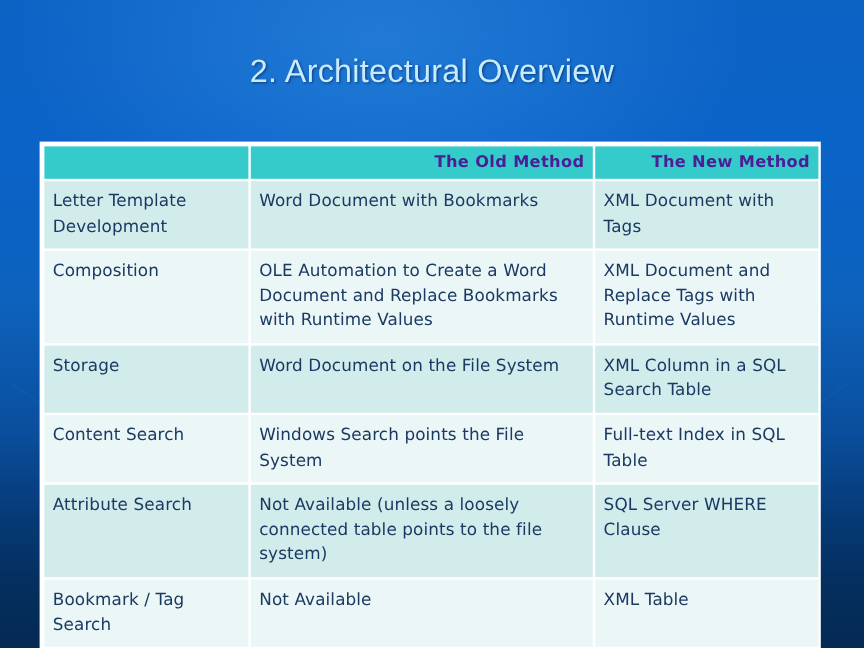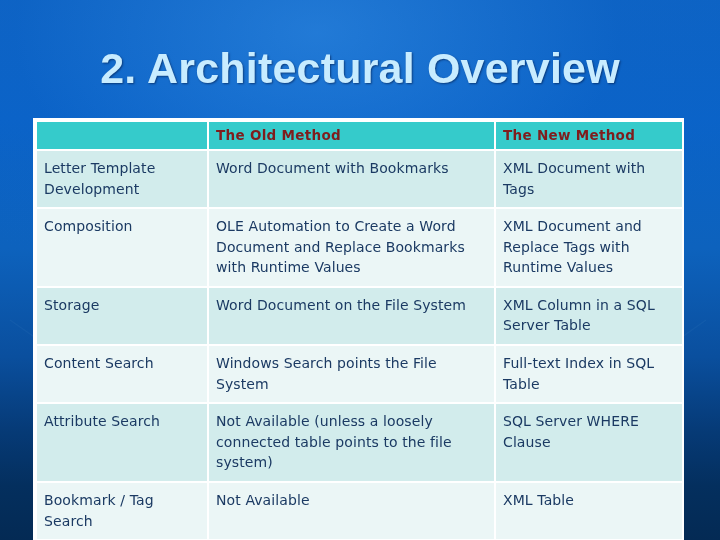--- a/index.html
+++ b/index.html
@@ -50,22 +50,22 @@
     pointer-events: none;
   }
 
   #title {
     position: absolute;
     left: 0;
     top: 44px;
     width: 720px;
     text-align: center;
     color: #c8ecff;
-    font-size: 43px;
-    font-weight: 700;
+    font-size: 27px;
+    font-weight: 400;
     letter-spacing: 0.2px;
     font-family: "Liberation Sans", "DejaVu Sans", sans-serif;
     text-shadow: 1px 1px 2px rgba(0,20,60,0.55);
     white-space: nowrap;
   }
 
   #table-wrap {
     position: absolute;
     left: 33px;
     top: 118px;
@@ -82,24 +82,24 @@
     table-layout: fixed;
     font-family: "DejaVu Sans", "Liberation Sans", sans-serif;
   }
 
   table.cmp col.c1 { width: 170px; }
   table.cmp col.c2 { width: 285px; }
   table.cmp col.c3 { width: 186px; }
 
   table.cmp th {
     background: #35cbcb;
-    color: #7f1d1d;
+    color: #4c1d95;
     font-size: 13.5px;
     font-weight: bold;
-    text-align: left;
+    text-align: right;
     padding: 5px 7px 6px 7px;
     letter-spacing: 0.3px;
     vertical-align: middle;
     height: 16px;
   }
 
   table.cmp td {
     font-size: 14px;
     color: #1b3a63;
     text-align: left;
@@ -165,21 +165,21 @@
 
         <tr class="light">
           <td>Composition</td>
           <td>OLE Automation to Create a Word Document and Replace Bookmarks with Runtime Values</td>
           <td>XML Document and Replace Tags with Runtime Values</td>
         </tr>
 
         <tr class="shade">
           <td>Storage</td>
           <td>Word Document on the File System</td>
-          <td>XML Column in a SQL Server Table</td>
+          <td>XML Column in a SQL Search Table</td>
         </tr>
 
         <tr class="light">
           <td>Content Search</td>
           <td>Windows Search points the File System</td>
           <td>Full-text Index in SQL Table</td>
         </tr>
 
         <tr class="shade">
           <td>Attribute Search</td>

